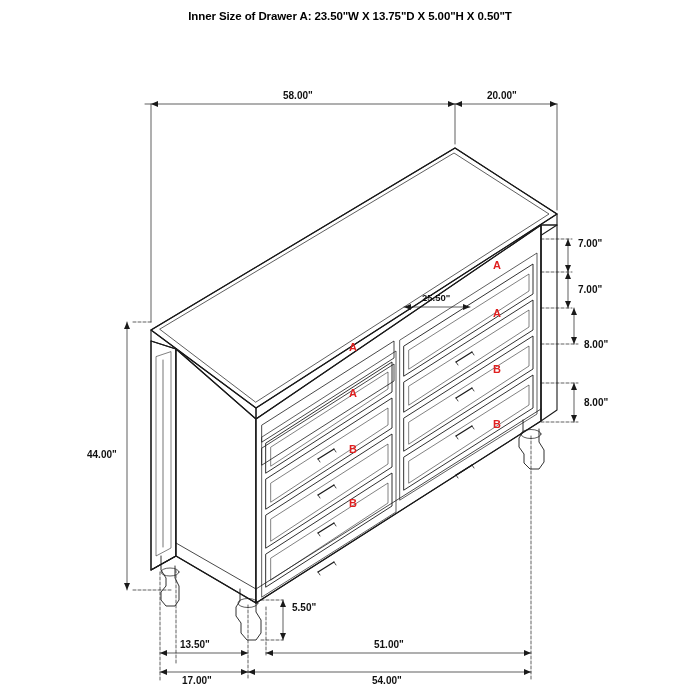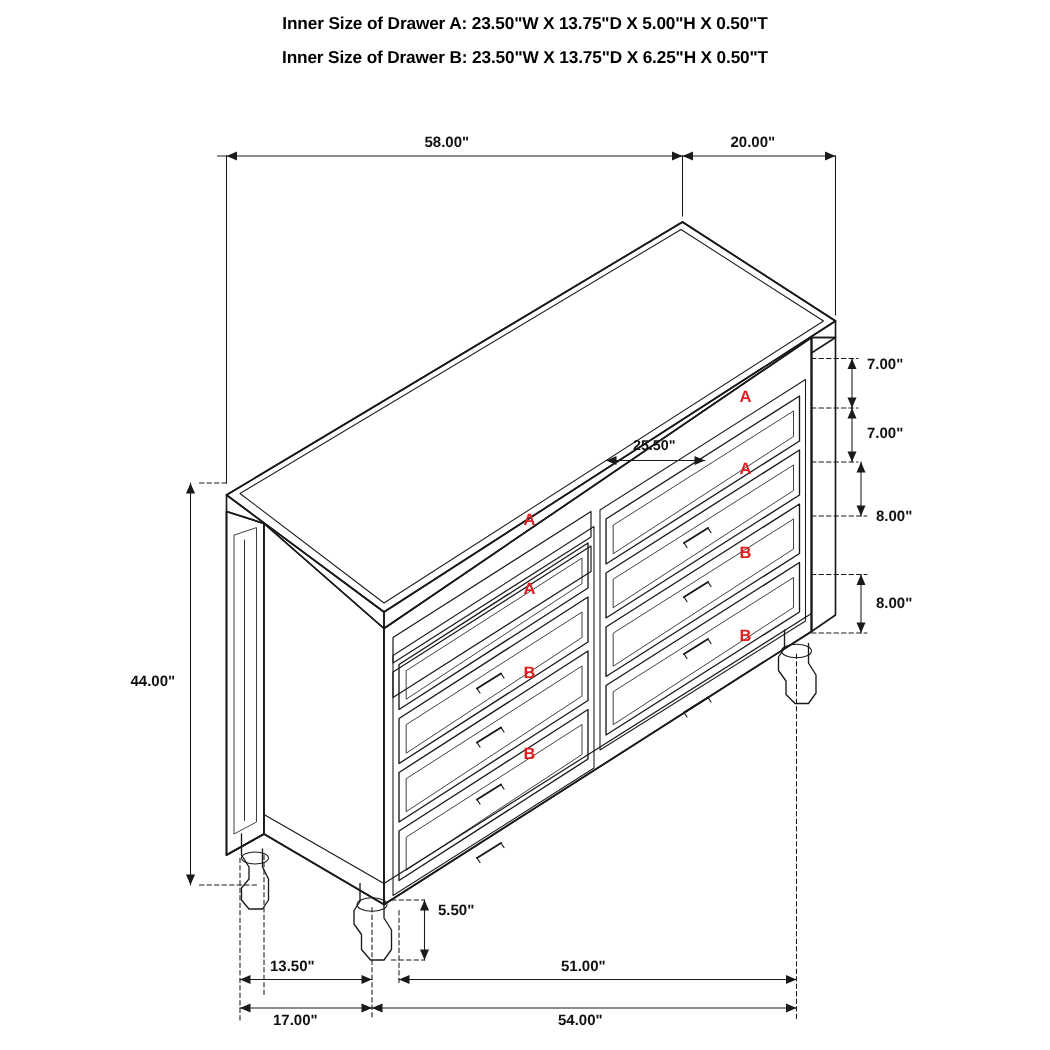--- a/index.html
+++ b/index.html
@@ -51,21 +51,20 @@
   .dimtext.small {
     font-size: 9.5px;
   }
 </style>
 </head>
 <body>
 
 <div id="stage">
 
   <div class="hdr" id="hdr1">Inner Size of Drawer A: 23.50"W X 13.75"D X 5.00"H X 0.50"T</div>
-  <div class="hdr" id="hdr2">Inner Size of Drawer B: 23.50"W X 13.75"D X 6.25"H X 0.50"T</div>
 
   <svg class="draw" width="700" height="700" viewBox="0 0 700 700">
     <g fill="none" stroke="#1a1a1a" stroke-width="1.1" stroke-linejoin="round" stroke-linecap="round">
 
       <path d="M151 330 L455 148 L557 214 L256 408 Z" fill="#ffffff"></path>
       <path d="M151 330 L455 148 L557 214 L256 408 Z"></path>
 
       <path d="M151 330 L151 341 L256 419 L256 408"></path>
       <path d="M256 419 L557 225 L557 214"></path>
       <path d="M256 408 L256 419"></path>

